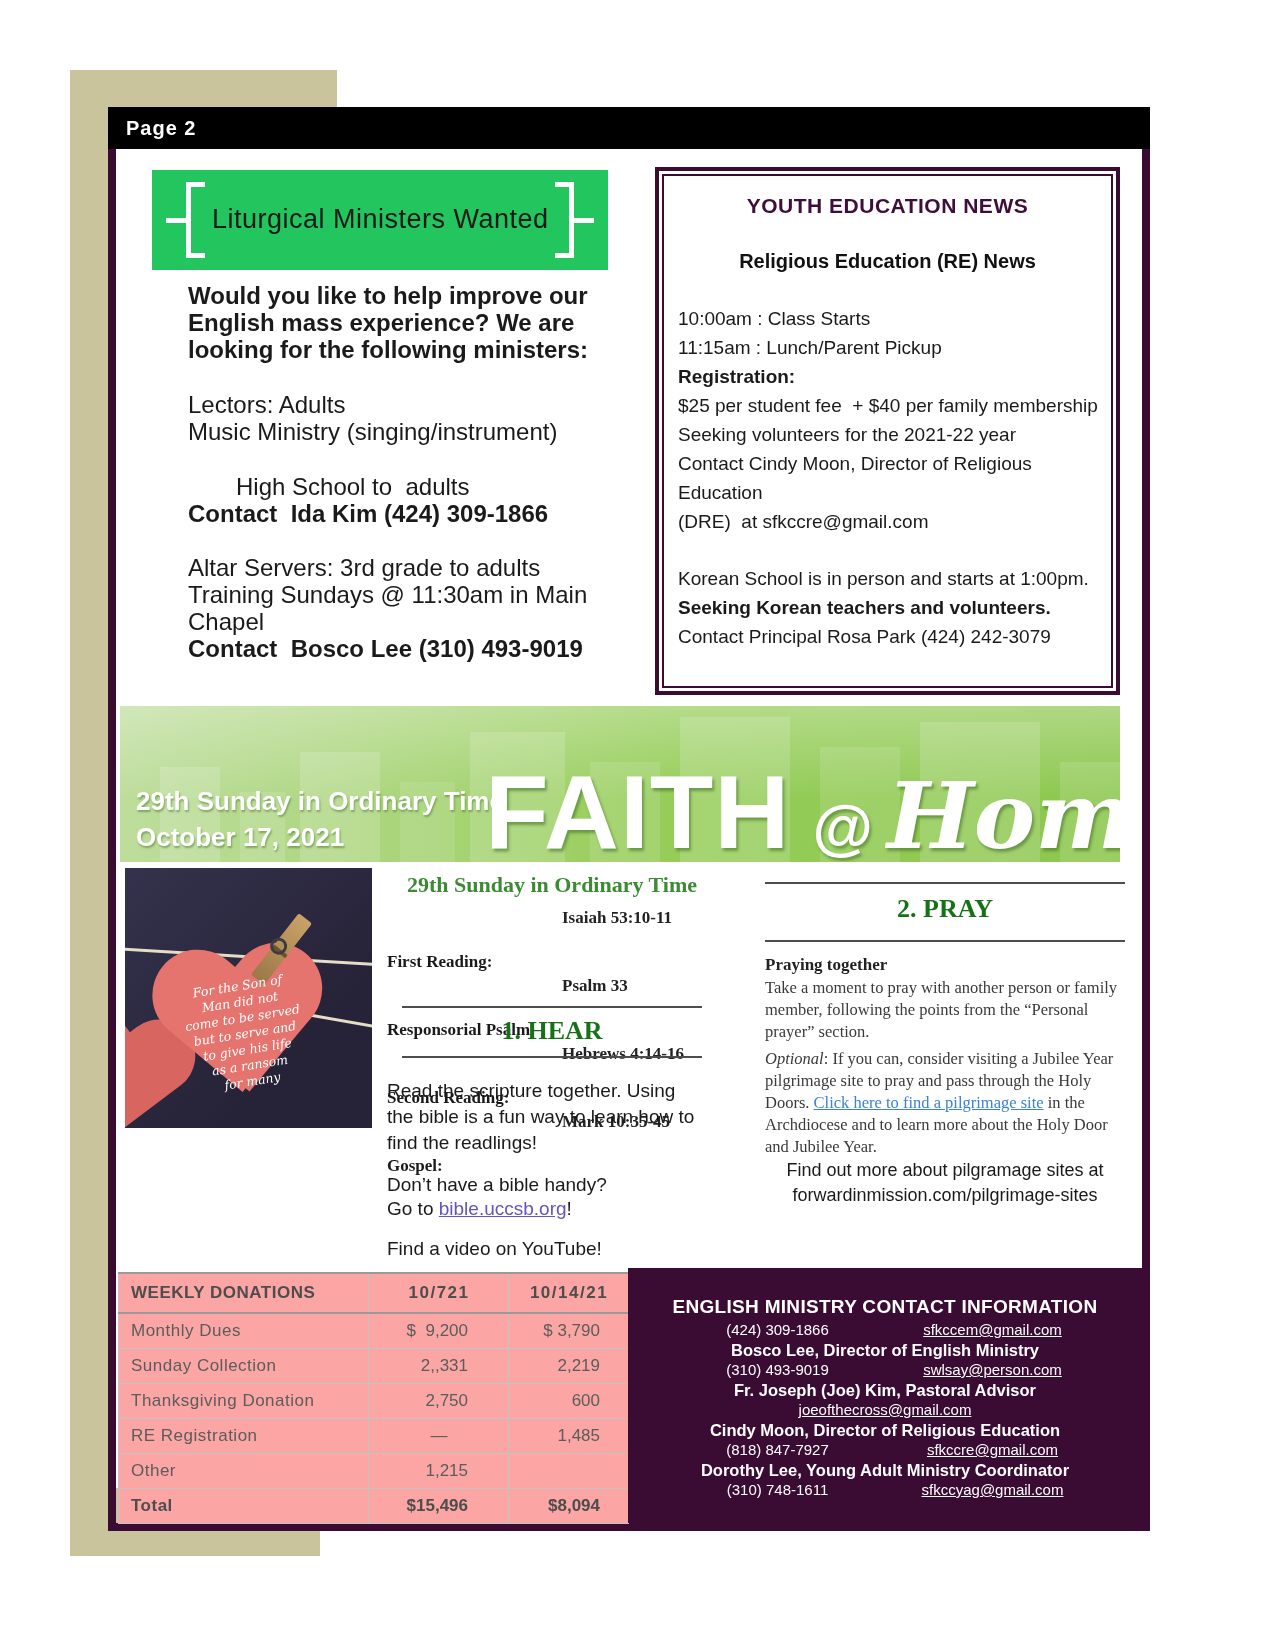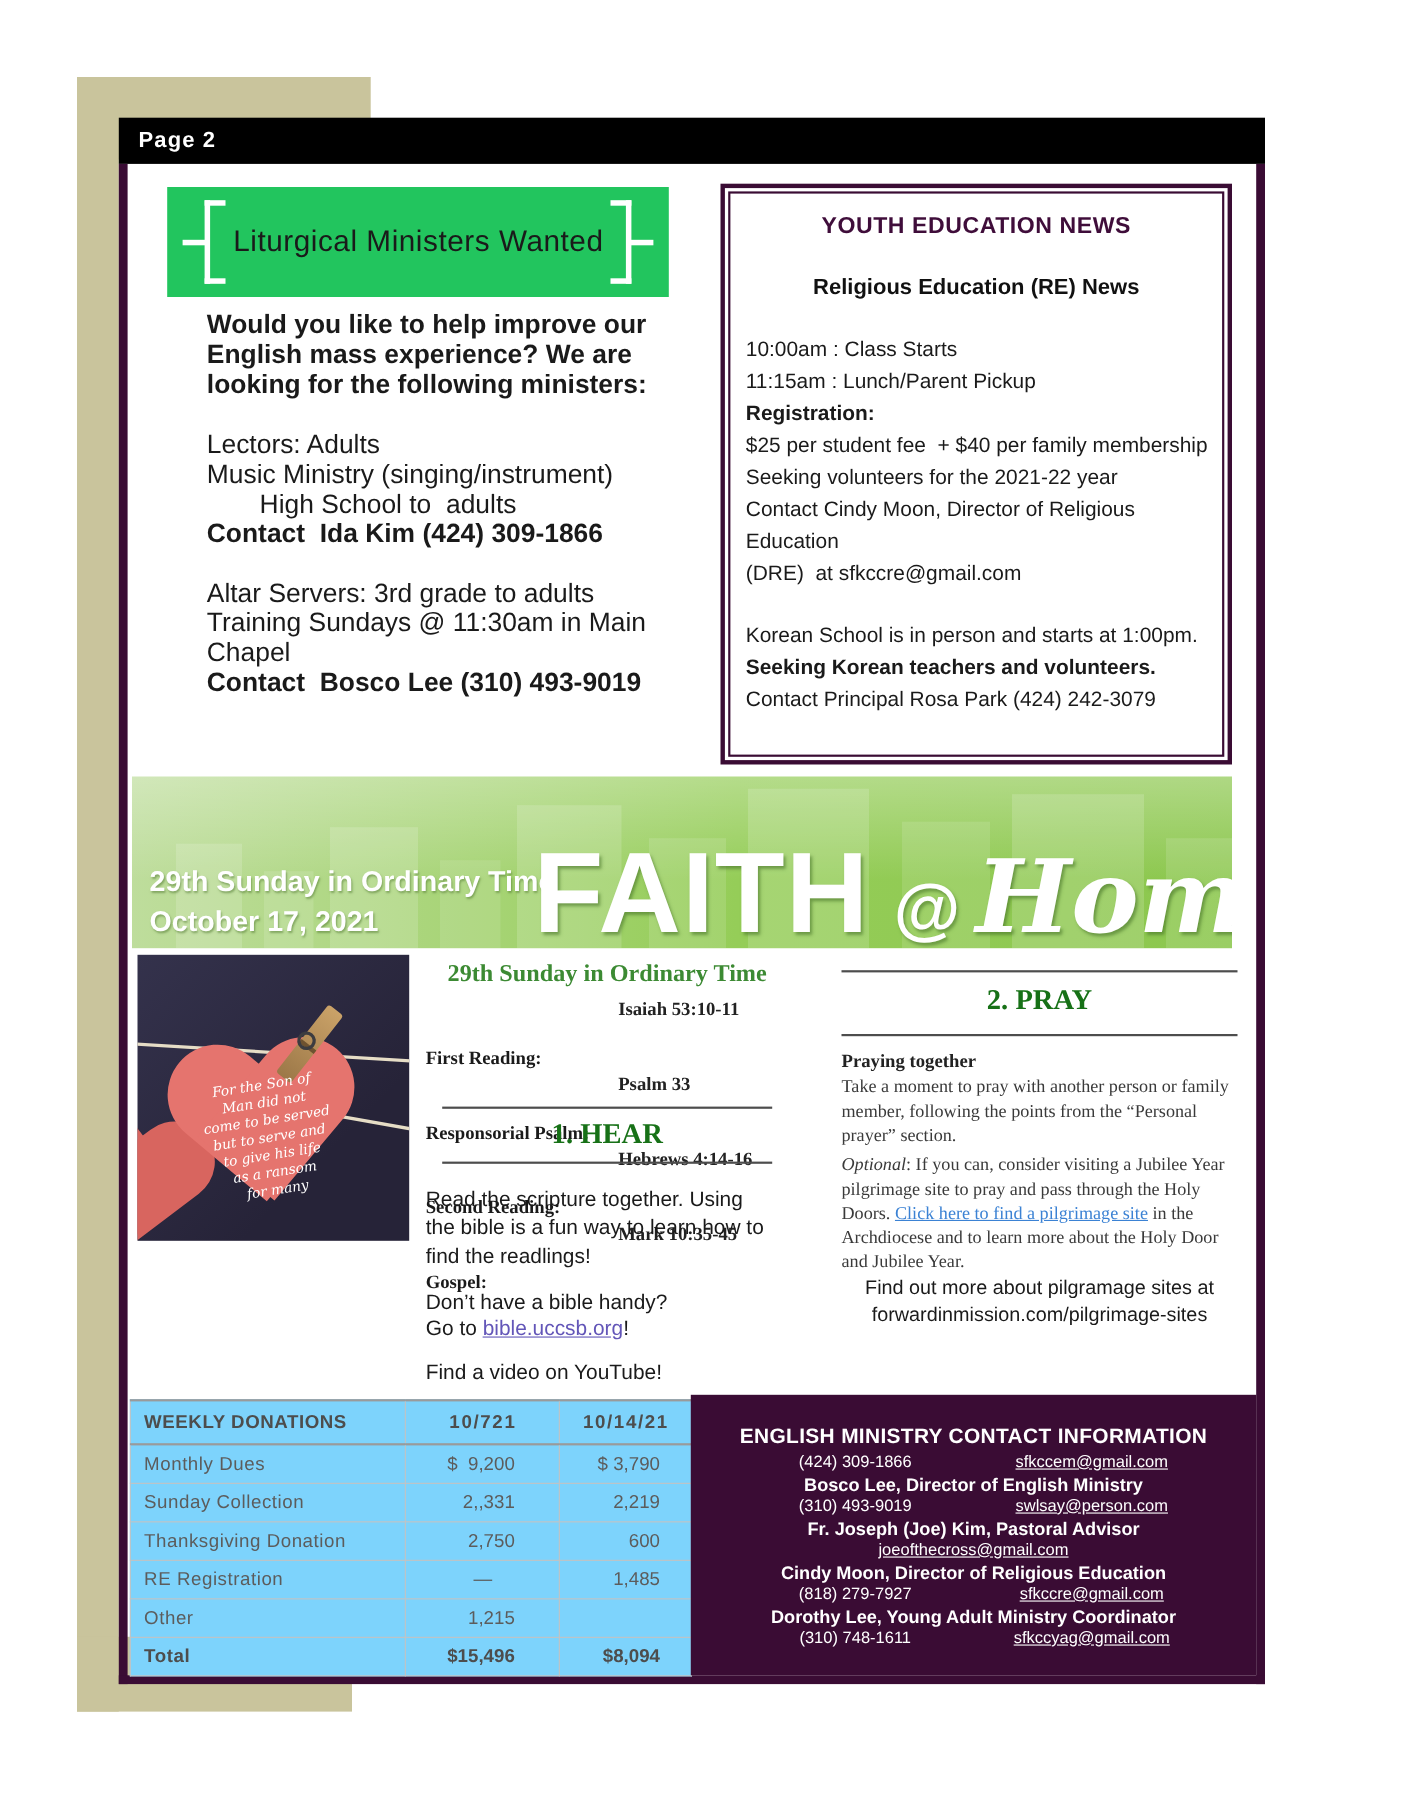--- a/index.html
+++ b/index.html
@@ -23,21 +23,21 @@
   #bracket-left{left:14px;}
   #bracket-left .stem{left:0;}
   #bracket-left .hook{left:20px;border-right:none;}
   #bracket-right{right:14px;}
   #bracket-right .stem{right:0;}
   #bracket-right .hook{right:20px;border-left:none;}
 
   #lit-text{left:188px;top:282px;width:420px;font-size:24px;color:#1a1a1a;line-height:27px;}
   #lit-text .intro{font-weight:bold;margin-bottom:28px;}
   #lit-text .gap{margin-top:27px;}
-  #lit-text .indent{padding-left:48px;}
+  #lit-text .indent{padding-left:48px;margin-top:28px;}
   #lit-text .bold{font-weight:bold;}
 
   
   #youth-box{left:655px;top:167px;width:465px;height:528px;border:4px solid #3a0c34;
      padding:3px;box-sizing:border-box;background:#fff;}
   #youth-inner{border:2px solid #3a0c34;width:100%;height:100%;box-sizing:border-box;position:relative;}
   #youth-title{position:absolute;top:18px;width:100%;text-align:center;font-weight:bold;
      font-size:21px;color:#3f0d3a;letter-spacing:0.5px;}
   #youth-re-heading{position:absolute;top:74px;width:100%;text-align:center;font-weight:bold;
      font-size:20px;color:#111;}
@@ -107,21 +107,21 @@
      font-weight:bold;font-size:26px;color:#177117;}
   #pray-rule2{left:765px;top:940px;width:360px;}
   #pray-sub{left:765px;top:955px;width:360px;font-family:"Liberation Serif",serif;font-weight:bold;font-size:17px;color:#222;}
   #pray-para1{left:765px;top:977px;width:362px;font-family:"Liberation Serif",serif;font-size:16.5px;line-height:22px;color:#3a3a3a;}
   #pray-optional{left:765px;top:1048px;width:366px;font-family:"Liberation Serif",serif;font-size:16.5px;line-height:22px;color:#3a3a3a;}
   #pray-findout{left:765px;top:1158px;width:360px;text-align:center;font-size:18px;line-height:25px;color:#1a1a1a;}
   .italic{font-style:italic;}
 
   
   #donations{left:118px;top:1272px;width:510px;border-collapse:collapse;table-layout:fixed;
-     font-size:17px;color:#5c5c5c;background:#7dd3fc;}
+     font-size:17px;color:#5c5c5c;background:#fca5a5;}
   #donations th,#donations td{border:1px solid #c3c3c3;box-sizing:border-box;}
   #donations th{height:40px;font-weight:bold;color:#4d4d4d;letter-spacing:1.5px;}
   #donations td{height:35px;}
   #donations .lblcol{width:250px;text-align:left;padding-left:12px;letter-spacing:0.5px;}
   #donations .c1{width:140px;text-align:right;padding-right:40px;white-space:pre;}
   #donations .c2{width:120px;text-align:right;padding-right:28px;white-space:pre;}
   #donations th.c1,#donations th.c2{text-align:center;padding-right:0;}
   #donations .total td{font-weight:bold;color:#4d4d4d;}
   #donations td.center{text-align:center;padding-right:0;}
   #donations thead th{border-top:2px solid #9a9a9a;border-bottom:2px solid #9a9a9a;}
@@ -328,21 +328,21 @@
   <div class="c-line">
     <span class="phone">(310) 493-9019</span>
     <span class="email"><a href="#">swlsay@person.com</a></span>
   </div>
   <div class="c-name">Fr. Joseph (Joe) Kim, Pastoral Advisor</div>
   <div class="c-line">
     <a href="#">joeofthecross@gmail.com</a>
   </div>
   <div class="c-name">Cindy Moon, Director of Religious Education</div>
   <div class="c-line">
-    <span class="phone">(818) 279-7927</span>
+    <span class="phone">(818) 847-7927</span>
     <span class="email"><a href="#">sfkccre@gmail.com</a></span>
   </div>
   <div class="c-name">Dorothy Lee, Young Adult Ministry Coordinator</div>
   <div class="c-line">
     <span class="phone">(310) 748-1611</span>
     <span class="email"><a href="#">sfkccyag@gmail.com</a></span>
   </div>
 </div>
 
 </body></html>

